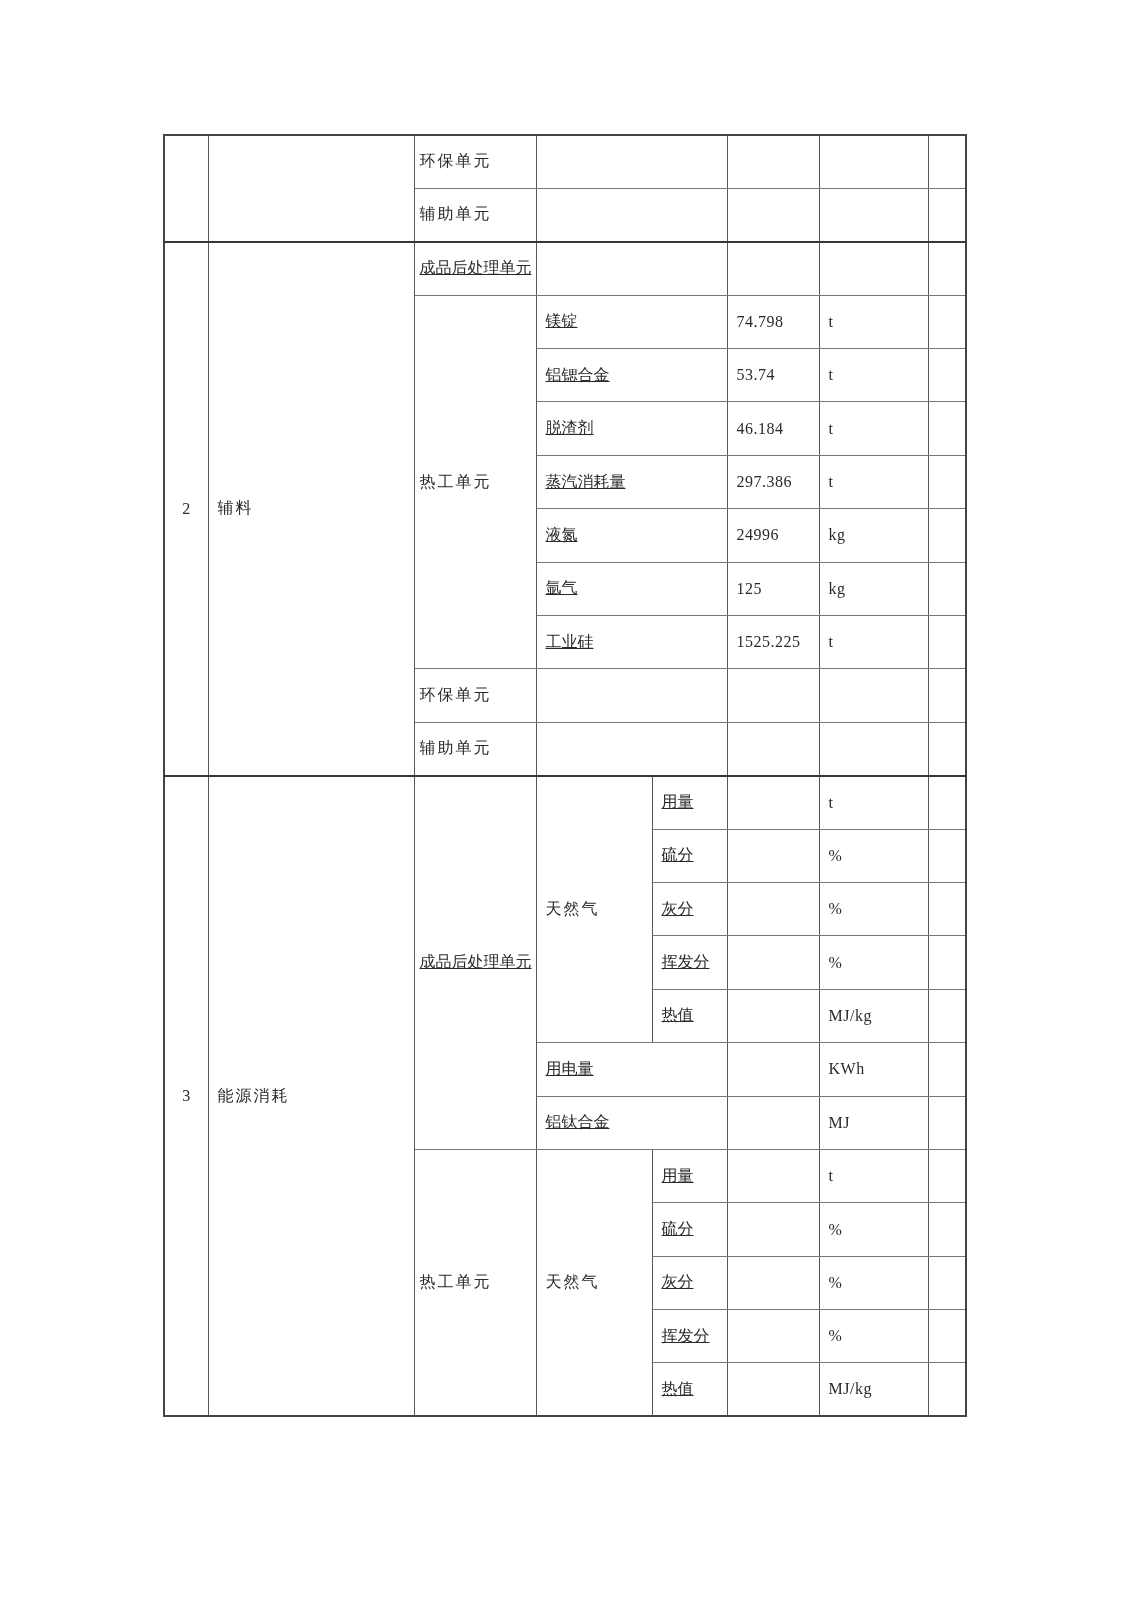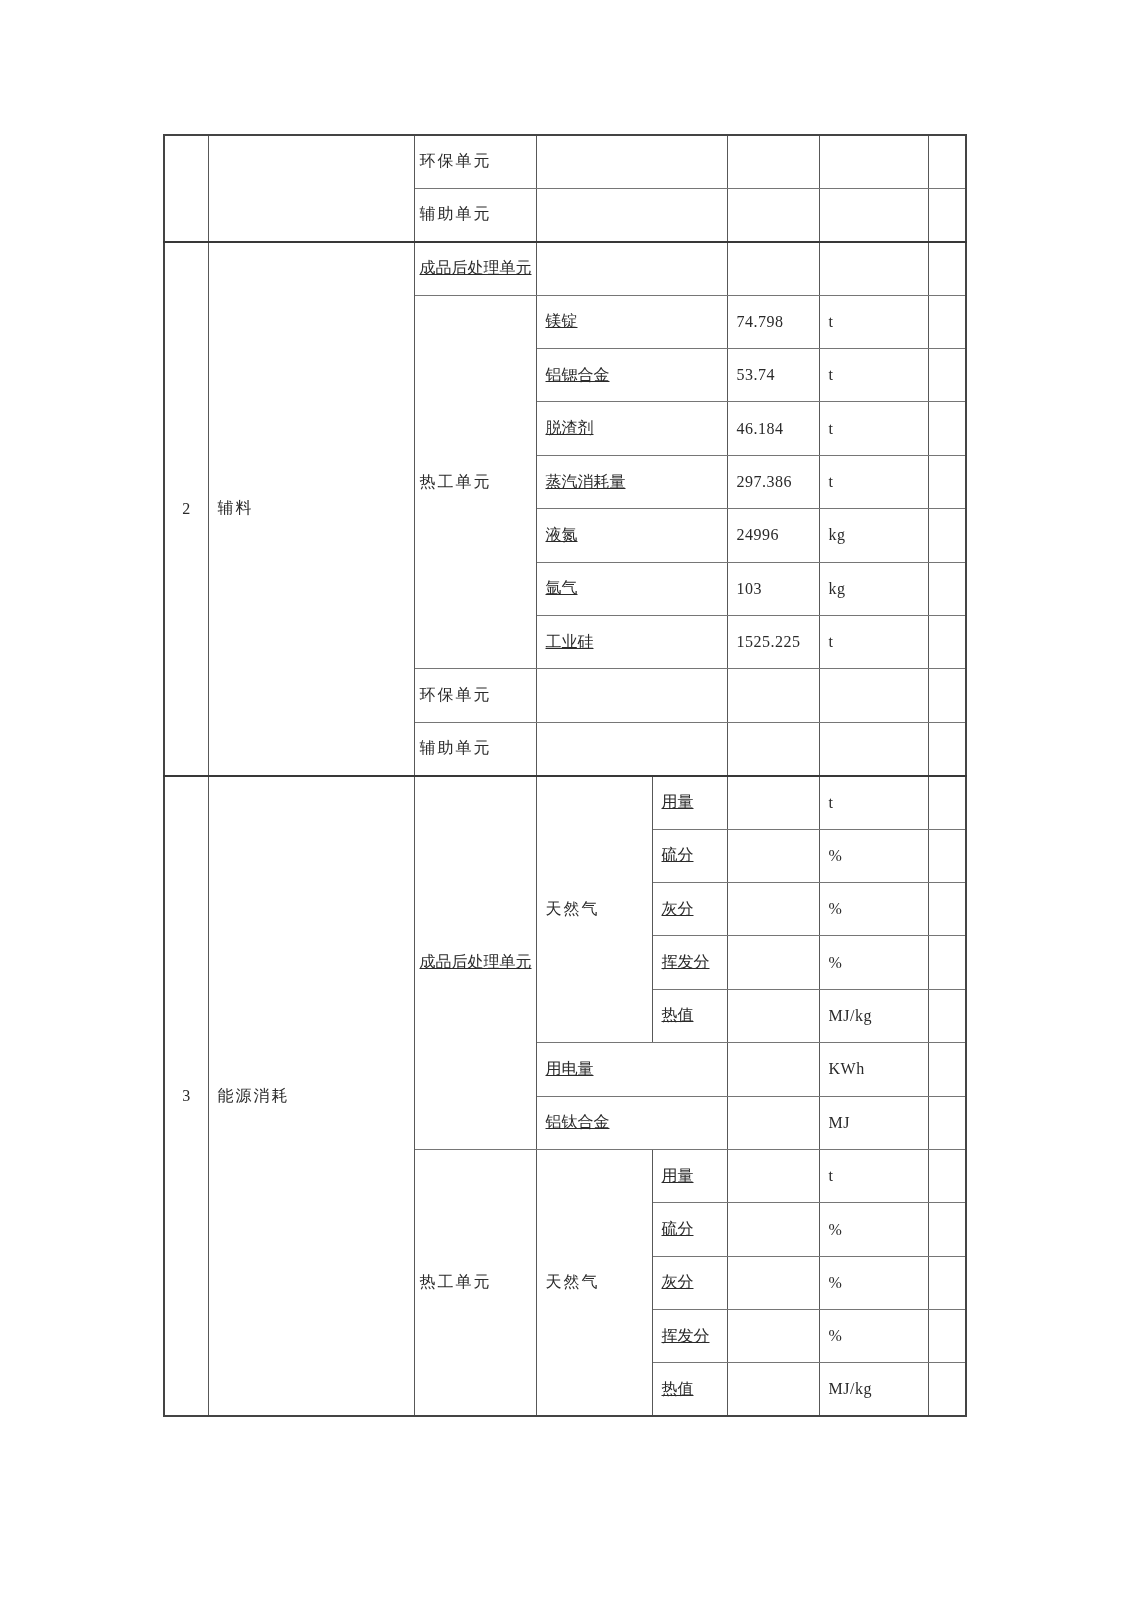--- a/index.html
+++ b/index.html
@@ -113,21 +113,21 @@
         <td></td>
       </tr>
       <tr>
         <td colspan="2" class="tight">液氮</td>
         <td class="val">24996</td>
         <td class="val">kg</td>
         <td></td>
       </tr>
       <tr>
         <td colspan="2" class="tight">氩气</td>
-        <td class="val">103</td>
+        <td class="val">125</td>
         <td class="val">kg</td>
         <td></td>
       </tr>
       <tr>
         <td colspan="2" class="tight">工业硅</td>
         <td class="val">1525.225</td>
         <td class="val">t</td>
         <td></td>
       </tr>
       <tr>

